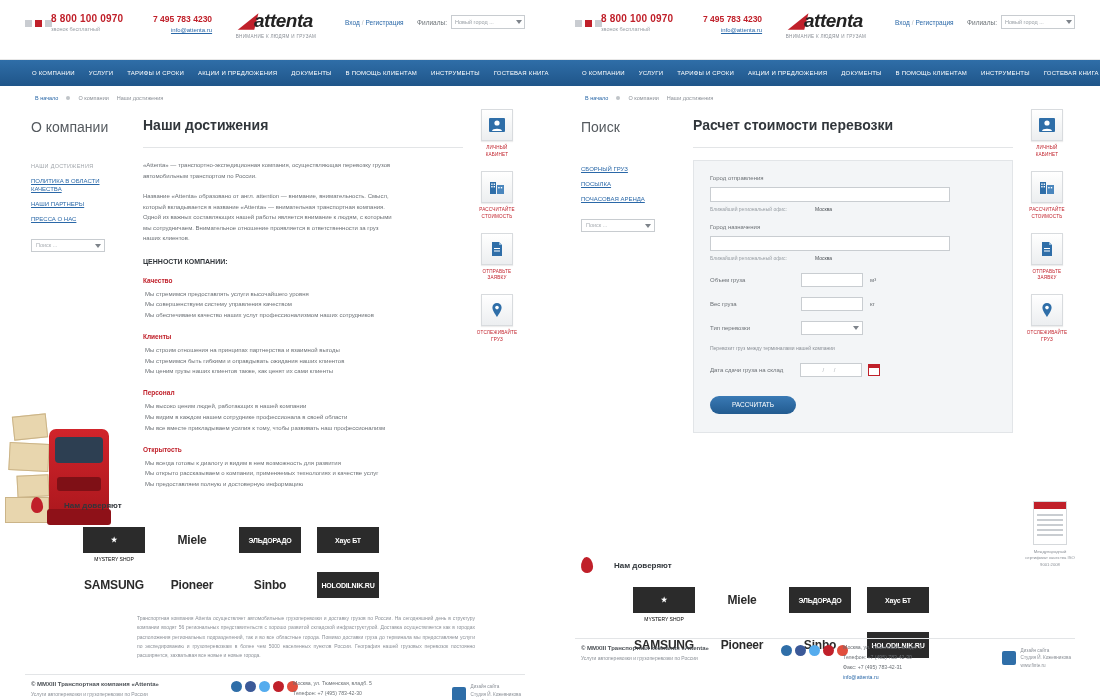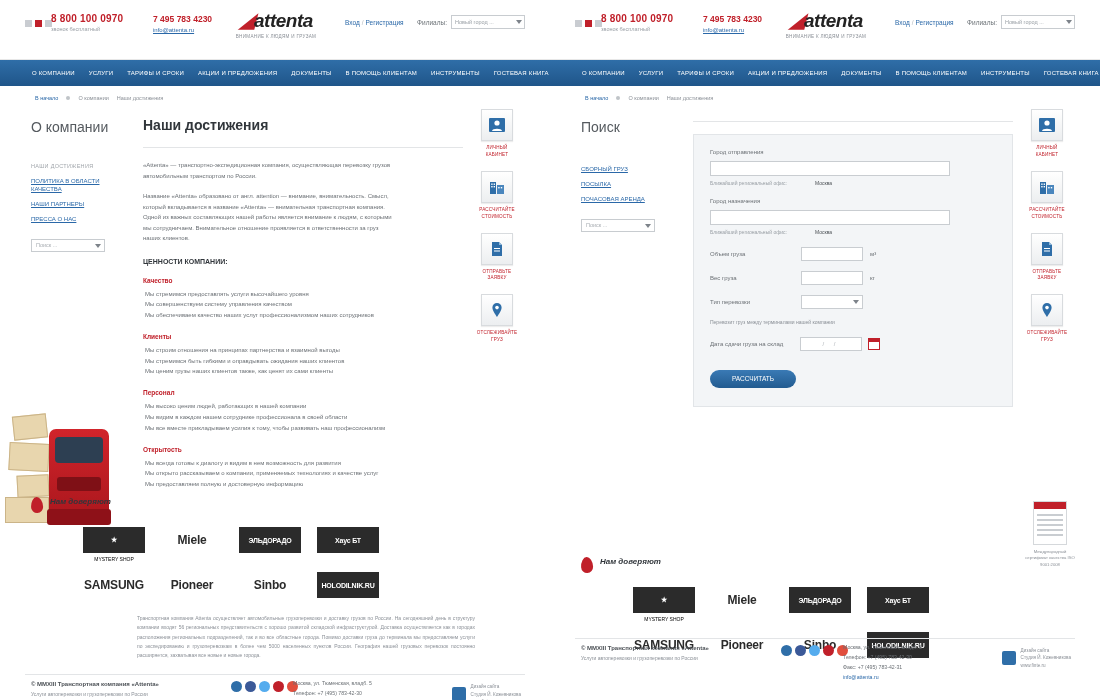--- a/index.html
+++ b/index.html
@@ -53,21 +53,21 @@
   }
   .phone-big {
     font-size: 10px; font-weight: bold; color: #c0202a;
     letter-spacing: .2px;
   }
   .phone-sub {
     font-size: 5.5px; color: #9aa0a6; margin-top: 2px;
   }
   .phone-block2 {
     position: absolute; left: 128px; top: 14px;
-    text-align: left;
+    text-align: right;
   }
   .phone-mid {
     font-size: 8.5px; color: #c0202a; font-weight: bold;
   }
   .mail-link {
     font-size: 6px; color: #2a68a8; margin-top: 3px; text-decoration: underline;
   }
   .logo {
     position: absolute; left: 196px; top: 8px;
     width: 110px; text-align: center;
@@ -239,23 +239,22 @@
   .truck .box {
     position: absolute; background: #e8d6ae; border: 1px solid #cbb488;
   }
   .truck .b1 { left: 10px; top: 14px; width: 34px; height: 24px; transform: rotate(-6deg); }
   .truck .b2 { left: 6px; top: 42px; width: 40px; height: 28px; transform: rotate(3deg); }
   .truck .b3 { left: 14px; top: 74px; width: 32px; height: 22px; transform: rotate(-3deg); }
   .truck .b4 { left: 2px; top: 96px; width: 44px; height: 26px; }
 
   
   .trust-head {
-    display: flex; gap: 7px;
+    display: flex; align-items: center; gap: 21px;
     margin: 22px 0 14px 6px;
-    font-style: italic;
   }
   .flame {
     width: 12px; height: 16px;
     background: #c0202a;
     border-radius: 50% 50% 50% 50% / 62% 62% 38% 38%;
     transform: rotate(-3deg);
   }
   .trust-title { font-size: 8px; font-weight: bold; color: #31363b; }
   .logo-grid {
     display: flex; flex-wrap: wrap; gap: 9px 16px;
@@ -674,20 +673,21 @@
           <a>ПОСЫЛКА</a>
           <a>ПОЧАСОВАЯ АРЕНДА</a>
         </div>
         <div class="aside-search">
           <span>Поиск ...</span>
           <span class="arrow"></span>
         </div>
       </div>
 
       <div class="col-main">
+        <h2 class="main-h">Расчет стоимости перевозки</h2>
         <div class="hr-line"></div>
 
         <div class="calc-card">
 
           <div class="field-label">Город отправления</div>
           <input class="field-input" value="" style="">
           <div class="field-note">
             <span>Ближайший региональный офис:</span><b>Москва</b>
           </div>
 

